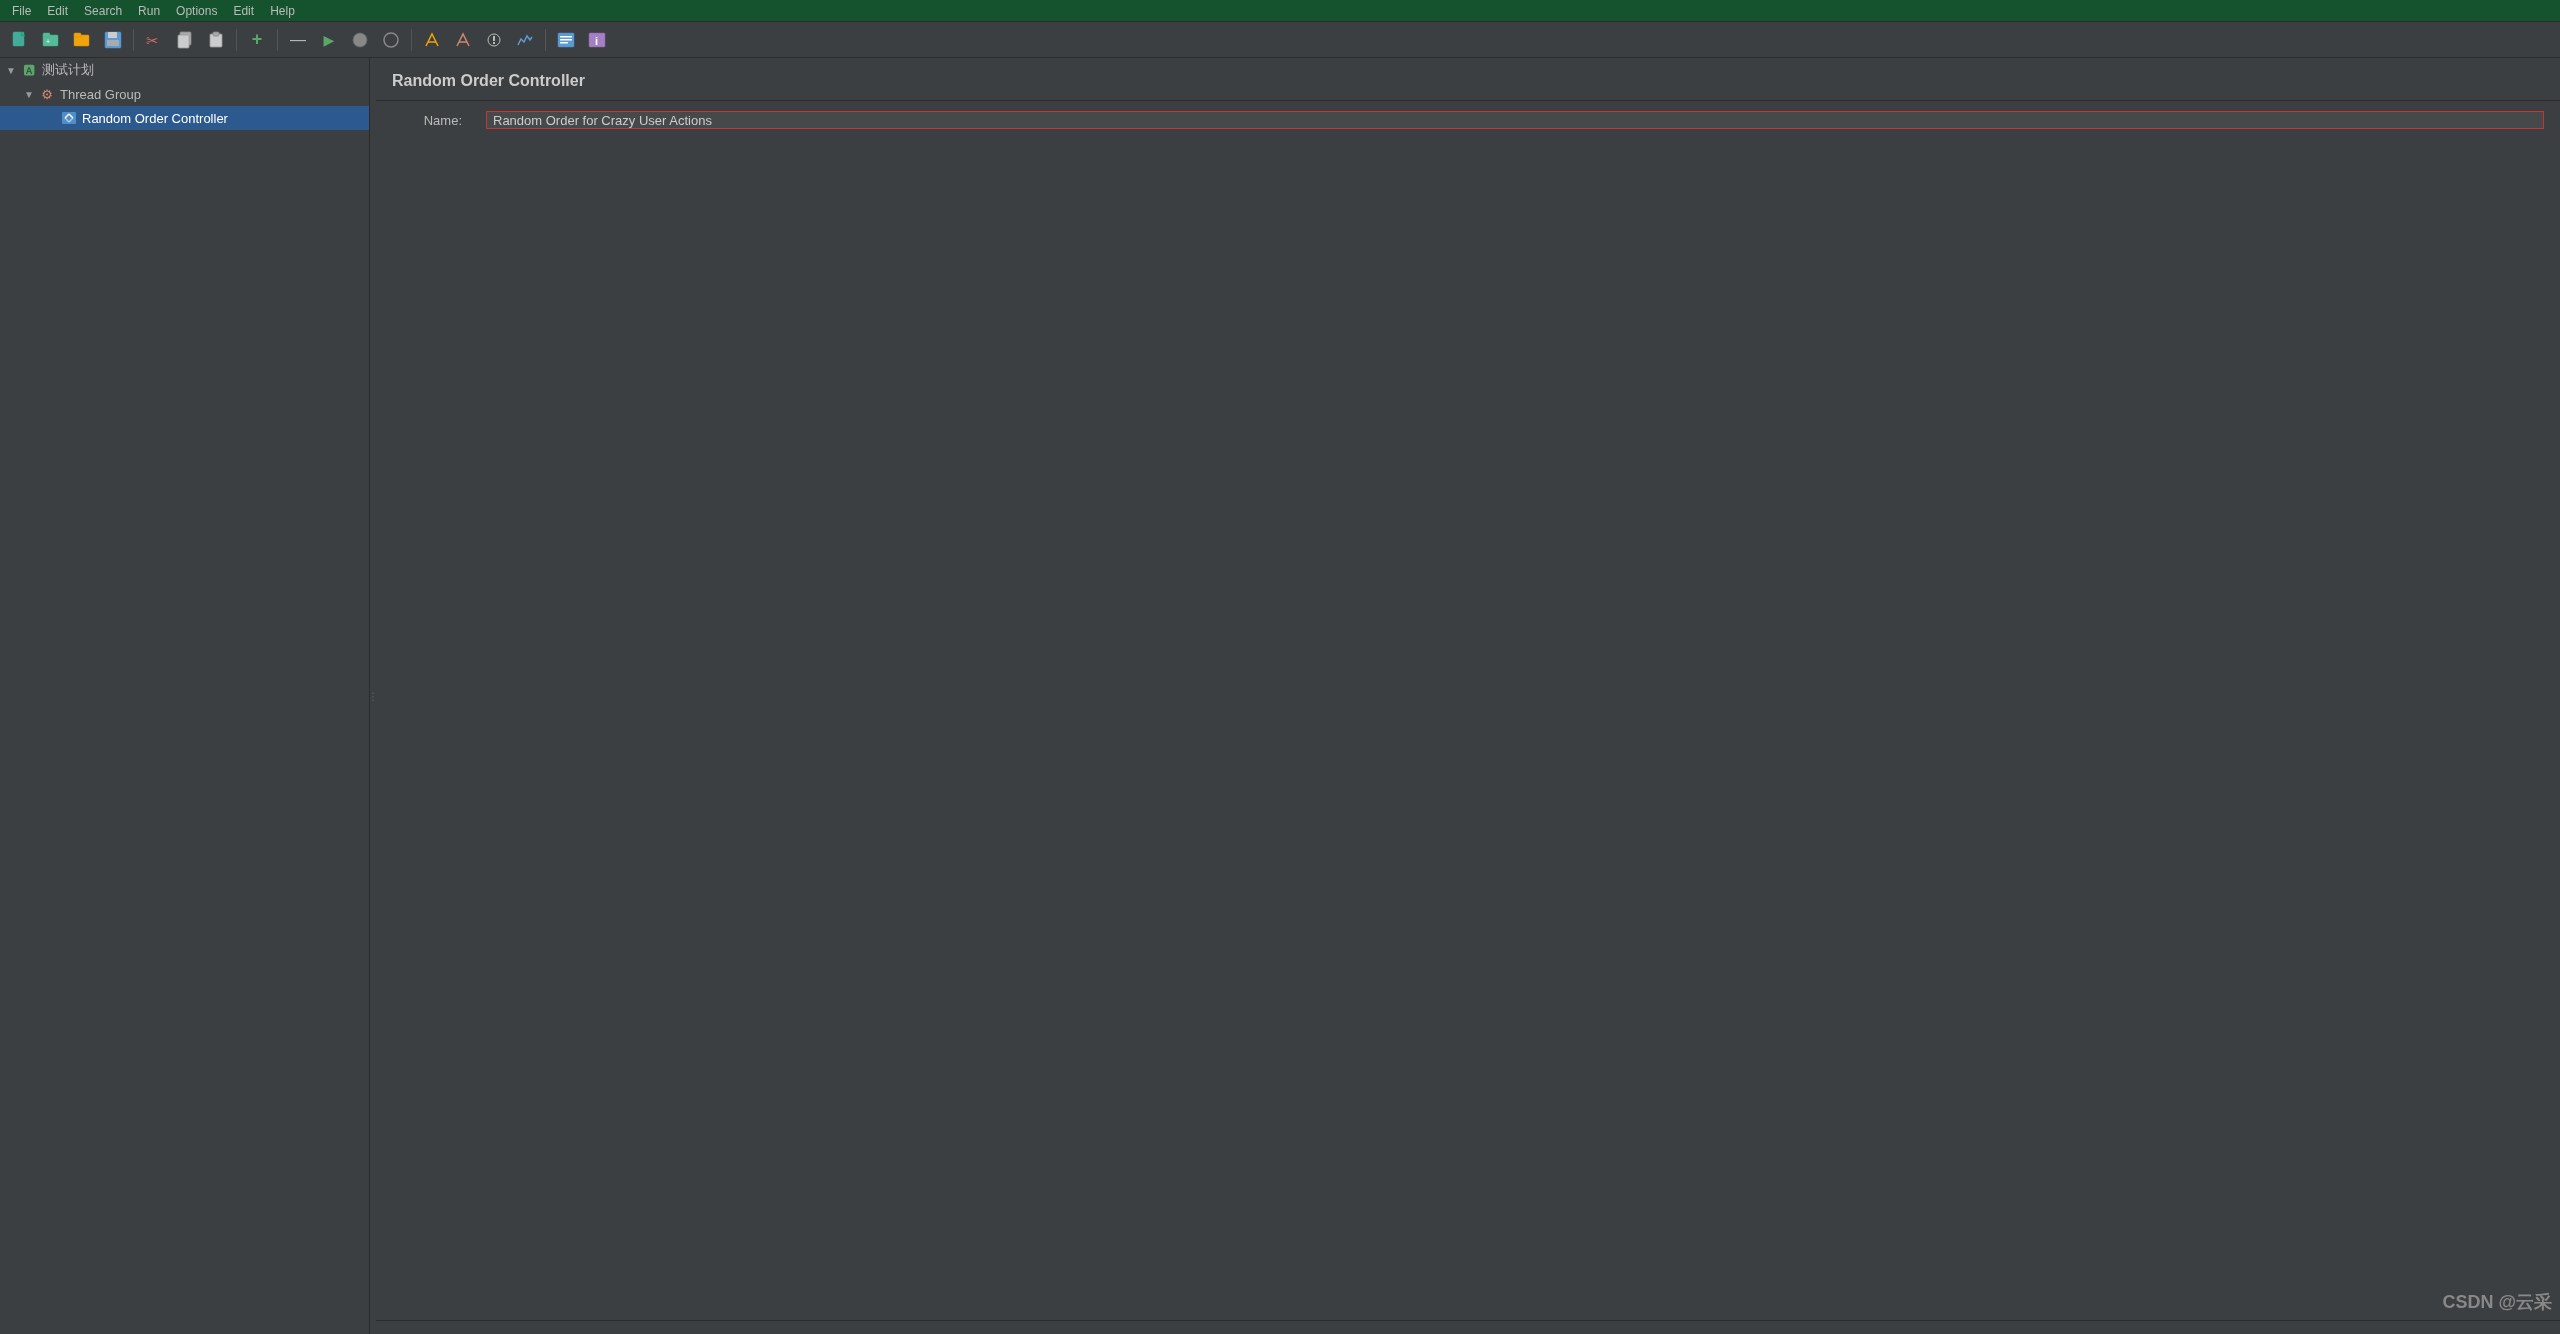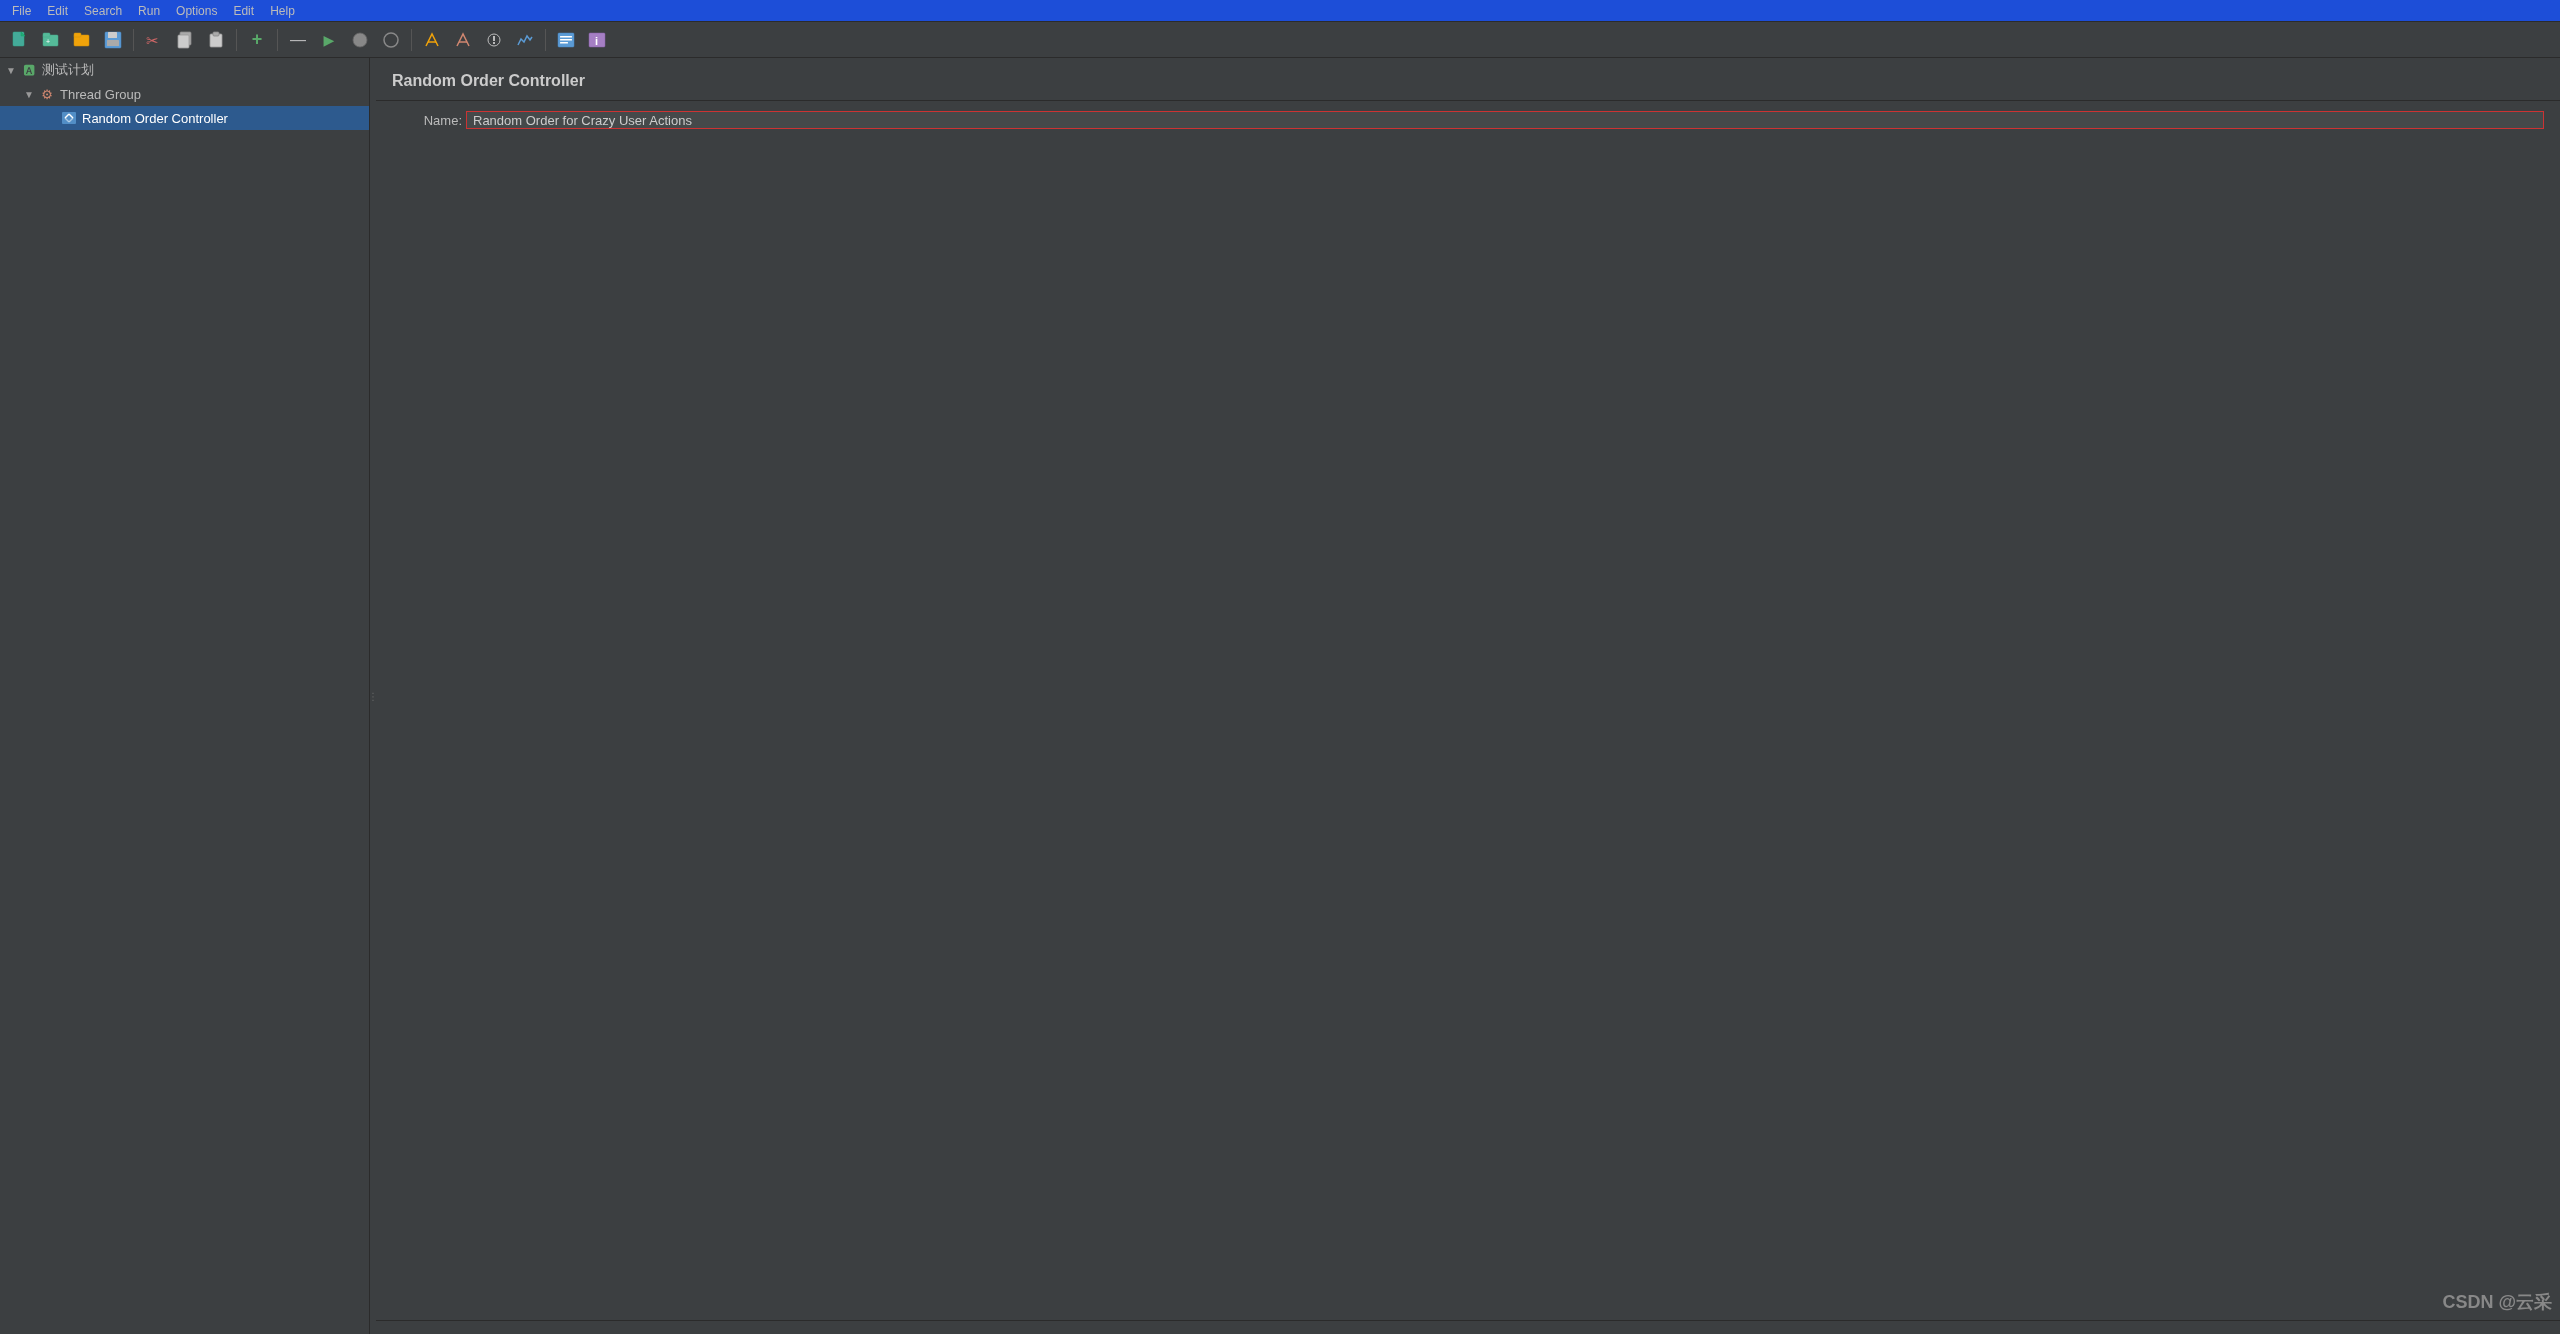--- a/index.html
+++ b/index.html
@@ -9,21 +9,21 @@
       font-family: 'Segoe UI', Arial, sans-serif;
       font-size: 13px;
       height: 100vh;
       display: flex;
       flex-direction: column;
       overflow: hidden;
     }
 
     
     .menubar {
-      background: #1d4ed8;
+      background: #14532d;
       display: flex;
       padding: 2px 4px;
       border-bottom: 1px solid #2b2b2b;
       height: 22px;
       flex-shrink: 0;
     }
     .menubar-item {
       padding: 2px 8px;
       cursor: pointer;
       color: #bbbbbb;
@@ -147,21 +147,21 @@
       padding: 10px 16px;
       display: flex;
       flex-direction: column;
       gap: 6px;
       flex-shrink: 0;
     }
 
     .form-row {
       display: flex;
       align-items: center;
-      gap: 4px;
+      gap: 24px;
     }
 
     .form-label {
       width: 70px;
       text-align: right;
       color: #bbbbbb;
       font-size: 13px;
       flex-shrink: 0;
     }
 

